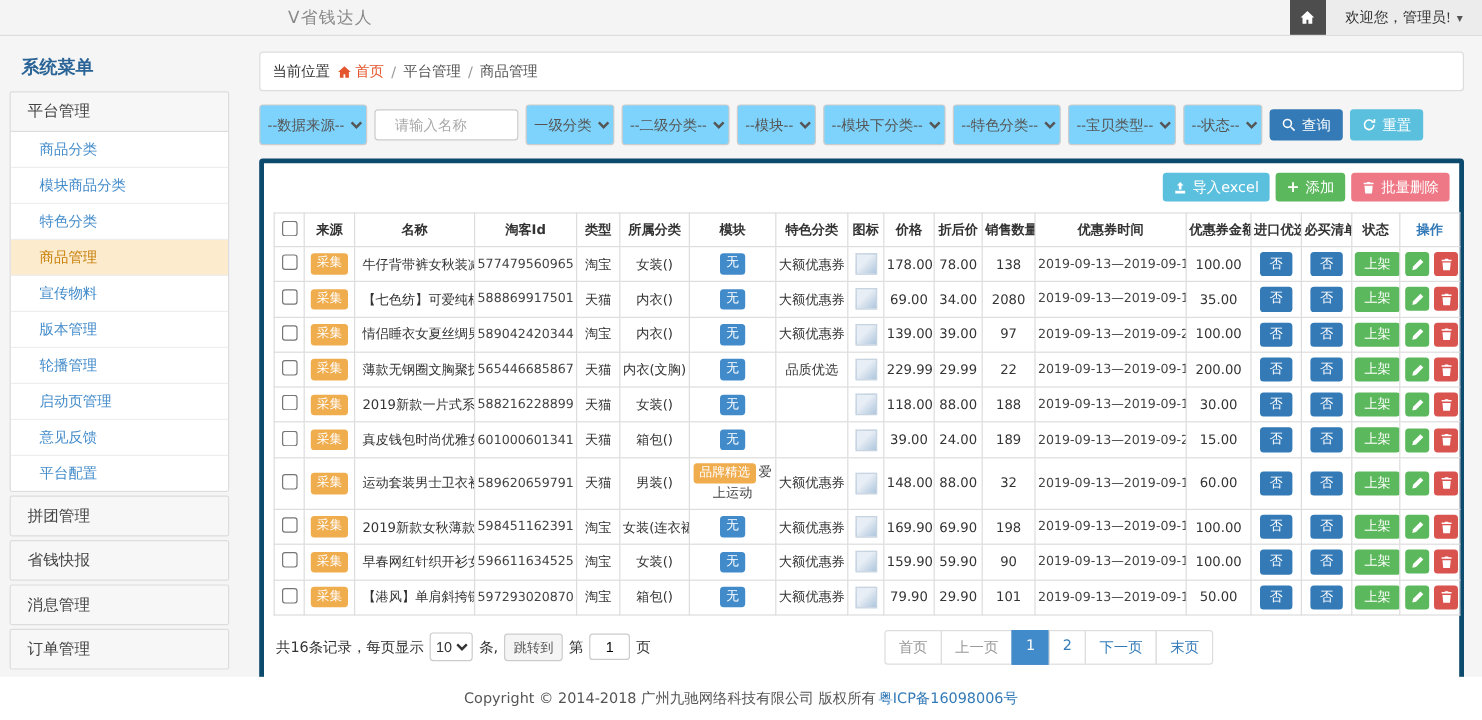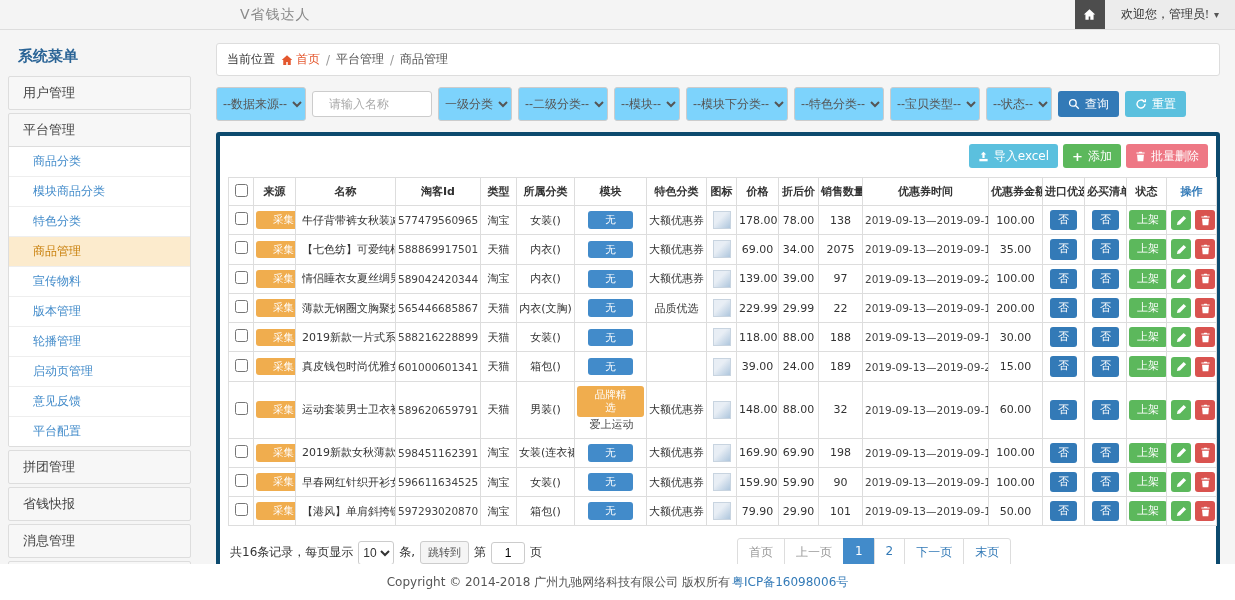--- a/index.html
+++ b/index.html
@@ -62,21 +62,21 @@
 
   table { width:100%; border-collapse:collapse; table-layout:fixed; font-size:11px; }
   th,td { border:1px solid #ddd; text-align:center; padding:4px 2px; height:28px; white-space:nowrap; overflow:hidden; }
   th { font-weight:bold; color:#333; font-size:11px; background:#fff; }
   th.op-header { color:#337ab7; }
   td.name-cell { text-align:left; padding-left:6px; color:#333; }
   td.id-cell { font-size:10.5px; color:#444; }
   td.time-cell { font-size:10.5px; color:#444; }
   td.module-cell { white-space:normal; line-height:1.5; }
 
-  .badge { display:inline-block; padding:2px 17px; border-radius:3px; color:#fff; font-size:10.5px; line-height:1.3; }
+  .badge { display:inline-block; padding:2px 5px; border-radius:3px; color:#fff; font-size:10.5px; line-height:1.3; }
   .badge-orange { background:#f0ad4e; }
   .badge-blue { background:#428bca; }
   .module-text { color:#444; margin-left:2px; }
 
   .img-ph { display:inline-block; width:18px; height:18px; border:1px solid #c8d4e0; background:linear-gradient(135deg,#e8eef5 40%,#aec6dd); vertical-align:middle; }
 
   .mini-btn { display:inline-block; border:none; padding:3px 8px; border-radius:3px; color:#fff; font-size:11px; cursor:pointer; line-height:1.3; }
   .mini-blue { background:#337ab7; }
   .mini-green { background:#5cb85c; }
 
@@ -118,23 +118,20 @@
       <span class="caret">▾</span>
     </div>
   </div>
 </div>
 
 <div class="content">
 
   <aside class="sidebar">
     <div class="sidebar-title">系统菜单</div>
     <div id="sidebar-menu">
-        <div class="sidebar-box">
-          <div class="sidebar-top-item">用户管理</div>
-        </div>
         <div class="sidebar-box">
           <div class="sidebar-top-item">平台管理</div>
           <div class="sidebar-sub">
             <div class="sidebar-sub-item">商品分类</div>
             <div class="sidebar-sub-item">模块商品分类</div>
             <div class="sidebar-sub-item">特色分类</div>
             <div class="sidebar-sub-item active">商品管理</div>
             <div class="sidebar-sub-item">宣传物料</div>
             <div class="sidebar-sub-item">版本管理</div>
             <div class="sidebar-sub-item">轮播管理</div>
@@ -300,21 +297,21 @@
               <td><span class="badge badge-orange">采集</span></td>
               <td class="name-cell">【七色纺】可爱纯棉家...</td>
               <td class="id-cell">588869917501</td>
               <td>天猫</td>
               <td>内衣()</td>
               <td class="module-cell"><span class="badge badge-blue">无</span></td>
               <td>大额优惠券</td>
               <td><span class="img-ph"></span></td>
               <td>69.00</td>
               <td>34.00</td>
-              <td>2075</td>
+              <td>2080</td>
               <td class="time-cell">2019-09-13—2019-09-18</td>
               <td>35.00</td>
               <td><button class="mini-btn mini-blue">否</button></td>
               <td><button class="mini-btn mini-blue">否</button></td>
               <td><button class="mini-btn mini-green">上架</button></td>
               <td class="op-cell"><button class="icon-btn icon-green">
                   <svg viewBox="0 0 16 16" width="11" height="11" fill="#ffffff">
                     <path d="M11.2 1.3l3.5 3.5-8.9 8.9-4.5 1 1-4.5z"></path>
                   </svg>
                 </button><button class="icon-btn icon-red">

